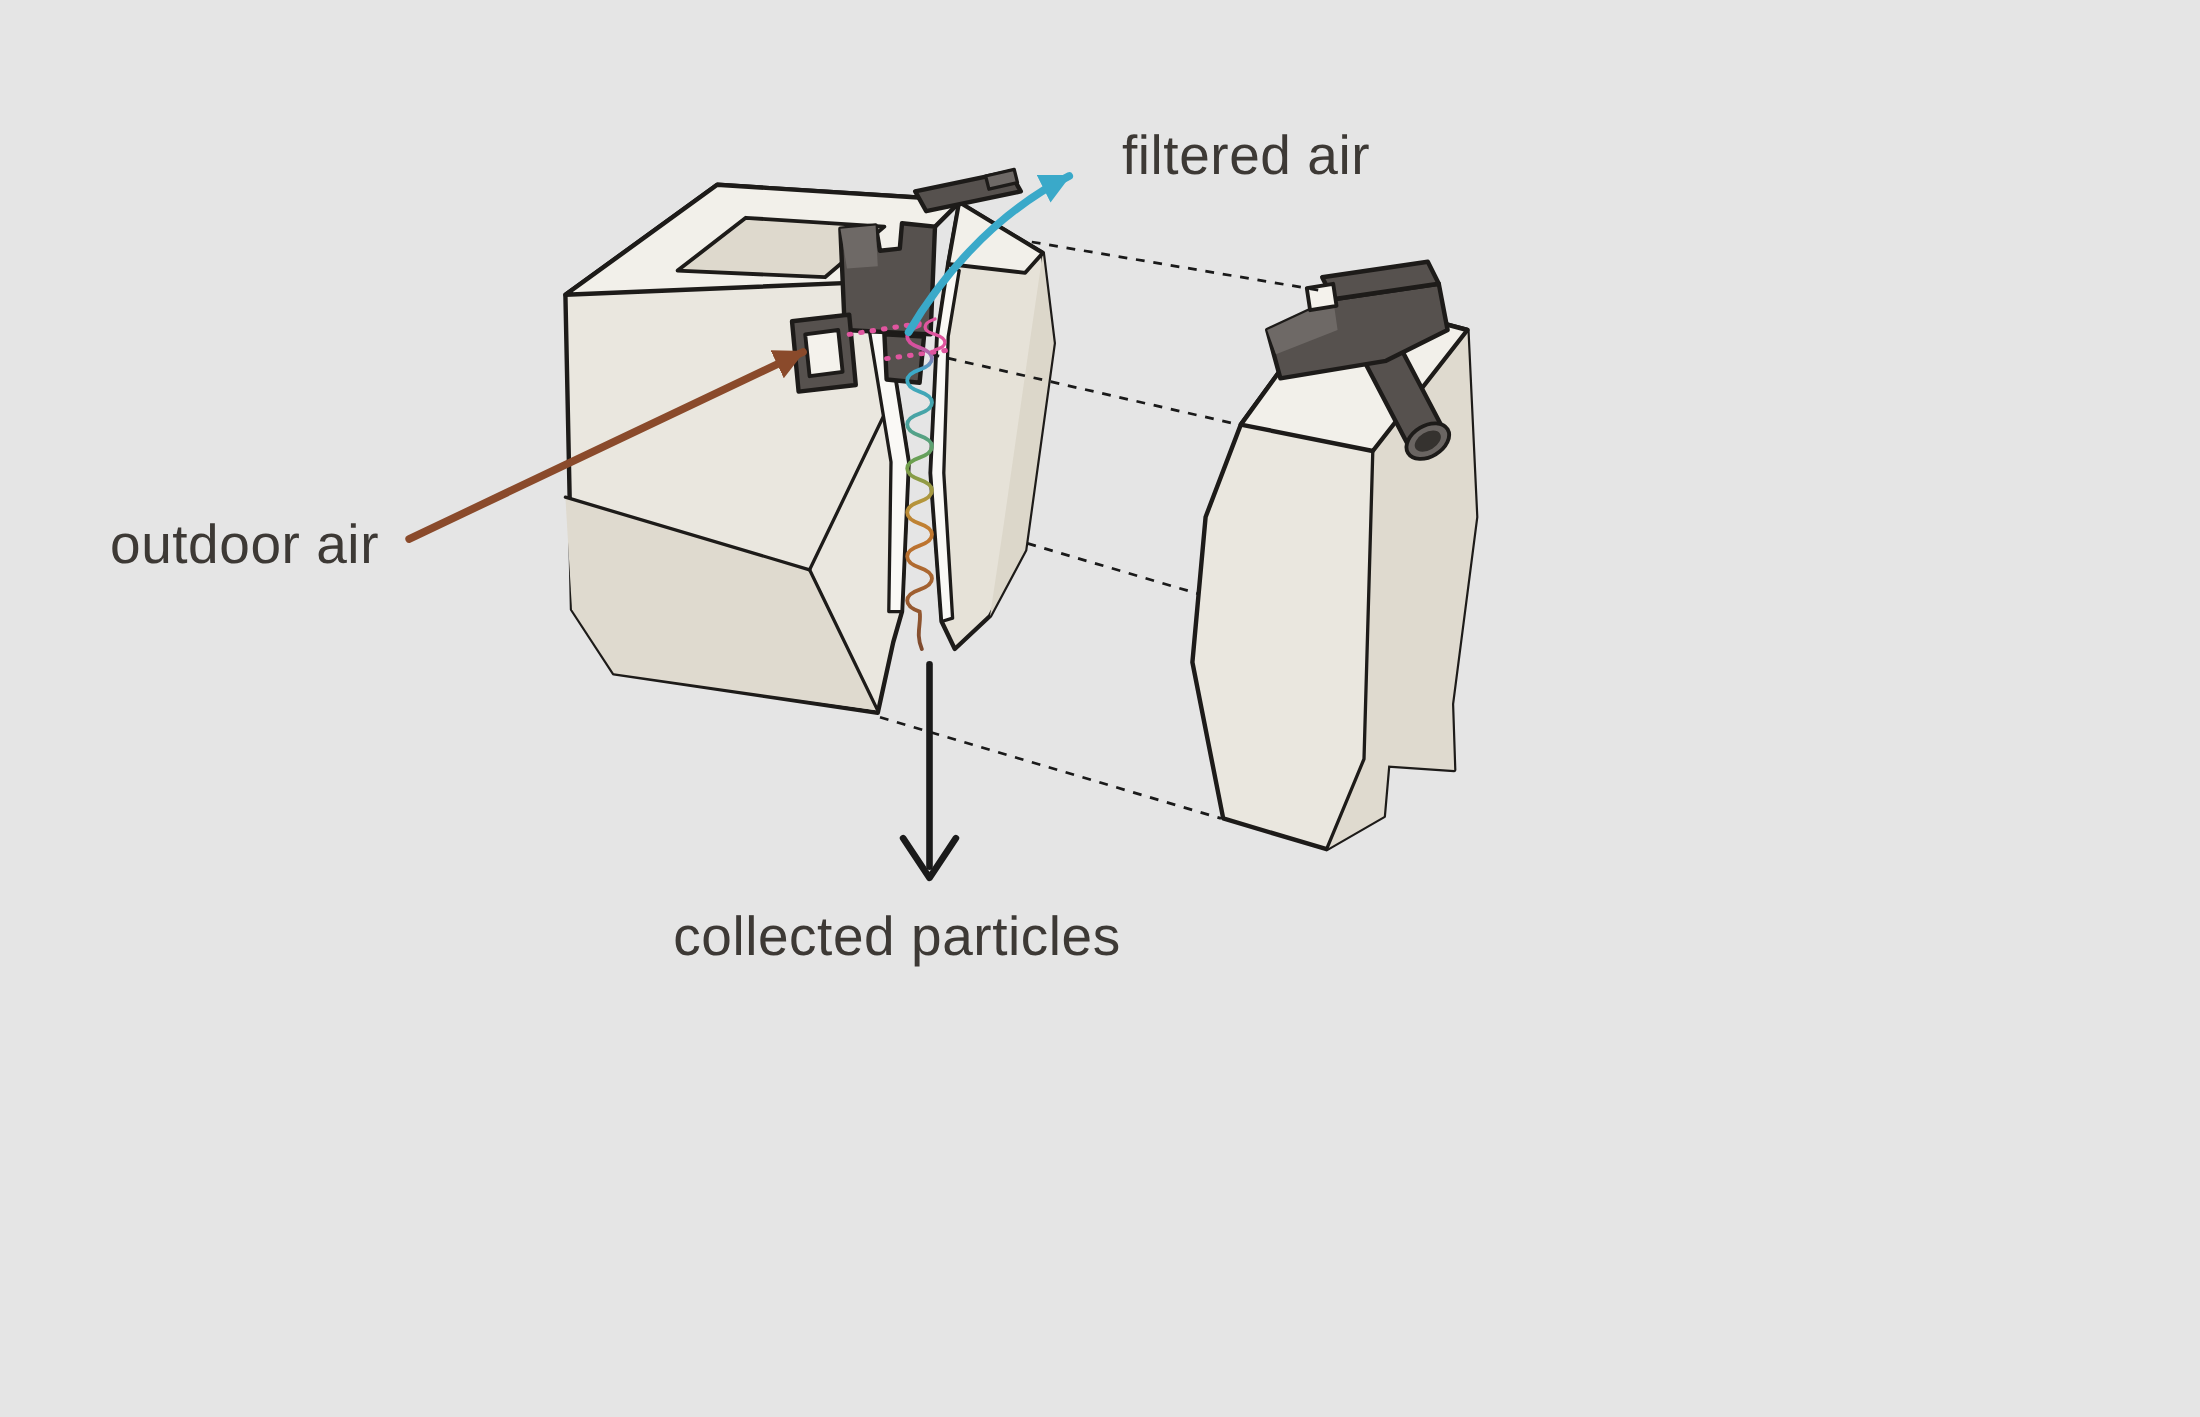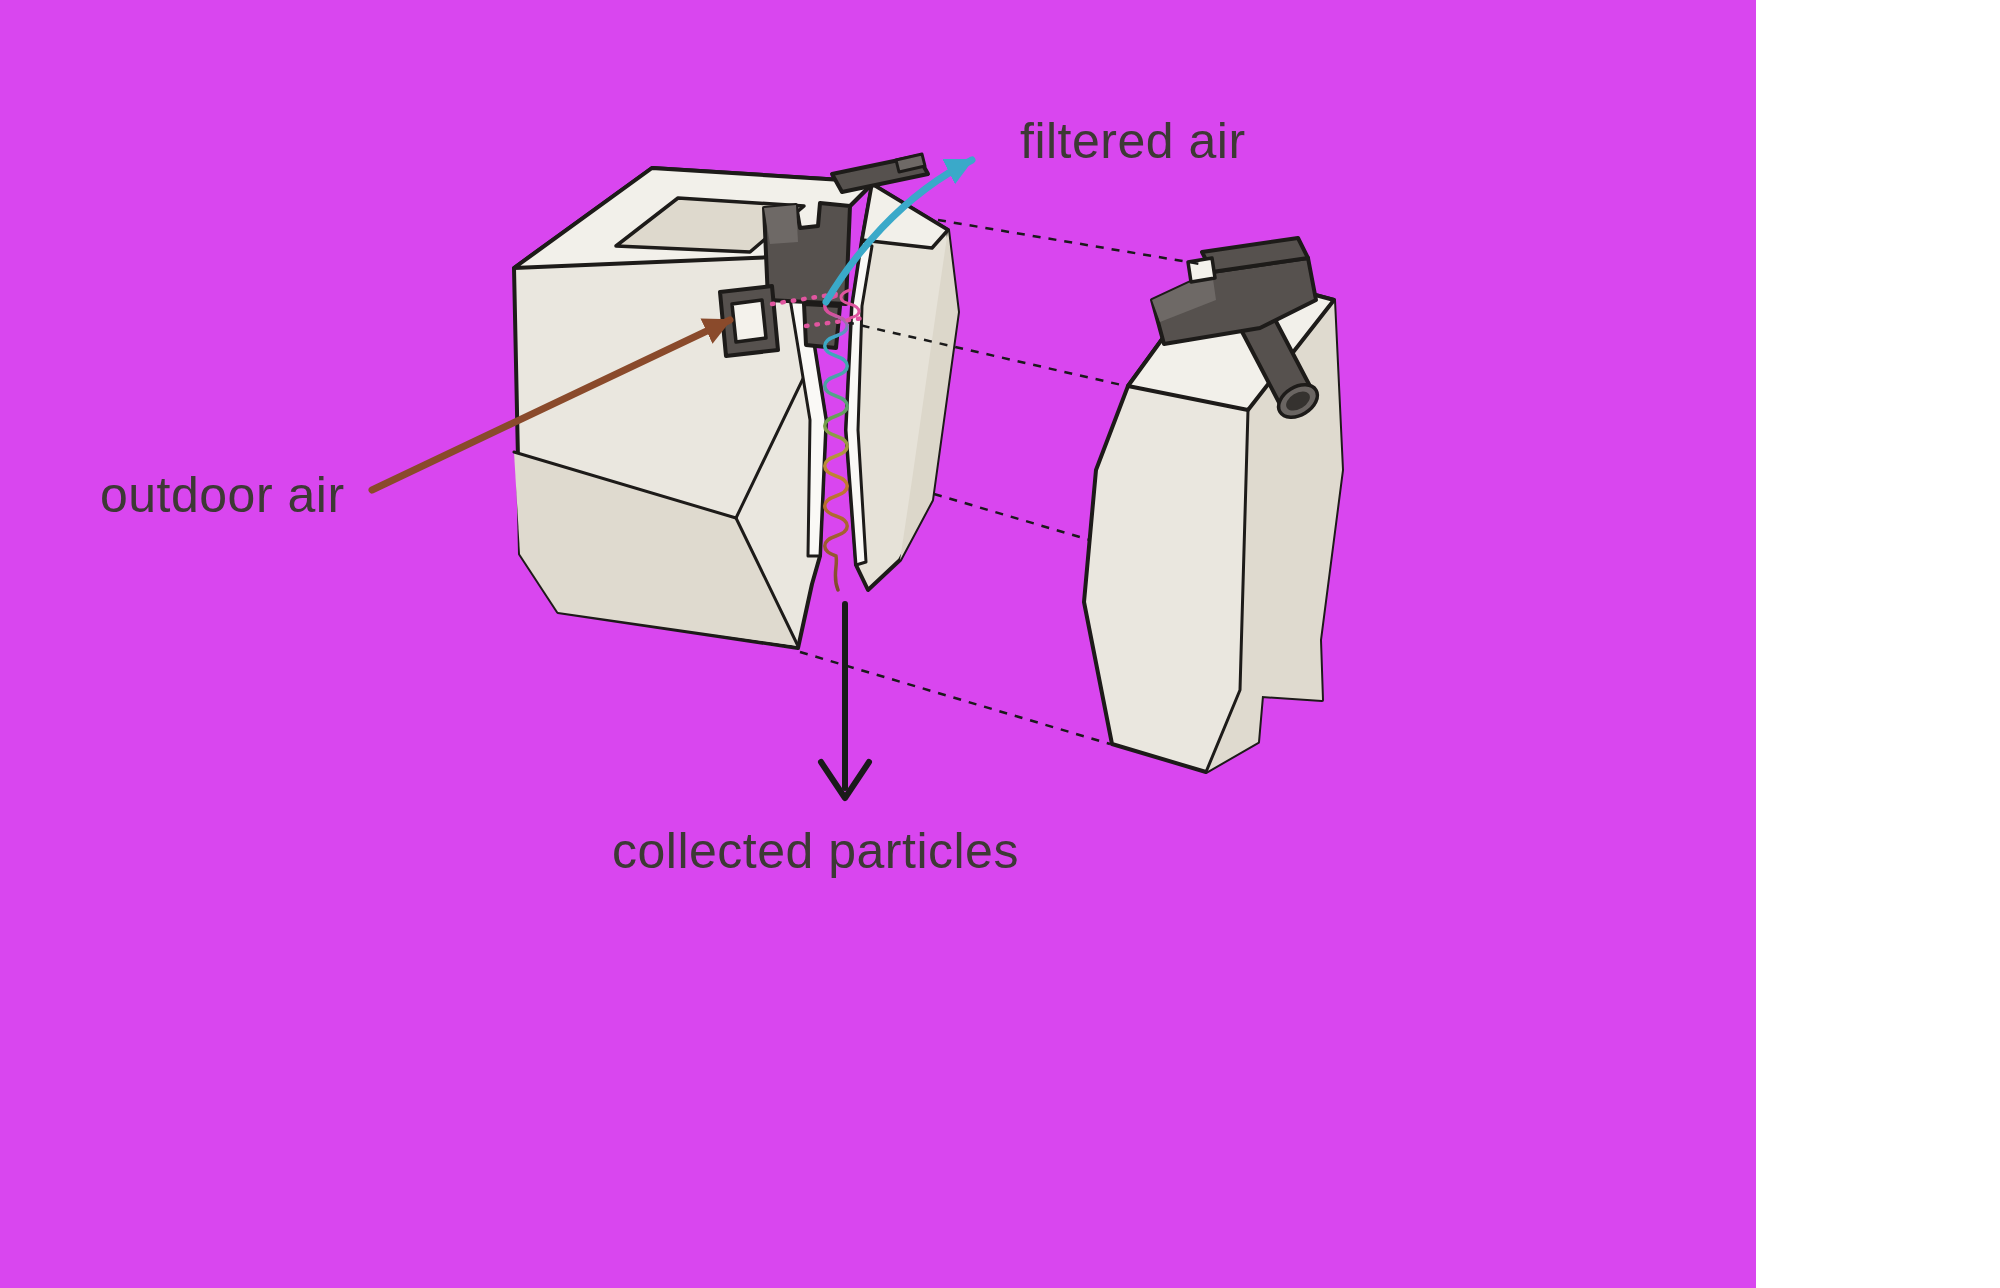--- a/index.html
+++ b/index.html
@@ -1,19 +1,19 @@
 <!DOCTYPE html>
 <html><head>
 <meta charset="utf-8">
 <style>
   html,body{margin:0;padding:0;background:#ffffff;}
   .canvas{
     position:relative;
-    width:1756px;height:1288px;
-    background:#d946ef;
+    width:2000px;height:1288px;
+    background:#e5e5e5;
     overflow:hidden;
     font-family:"Liberation Sans", sans-serif;
   }
   svg{position:absolute;left:0;top:0;}
   text.diagram-label{
     font-family:"Liberation Sans", sans-serif;
     font-size:50px;
     fill:#3d3935;
     font-weight:400;
     letter-spacing:0.5px;

